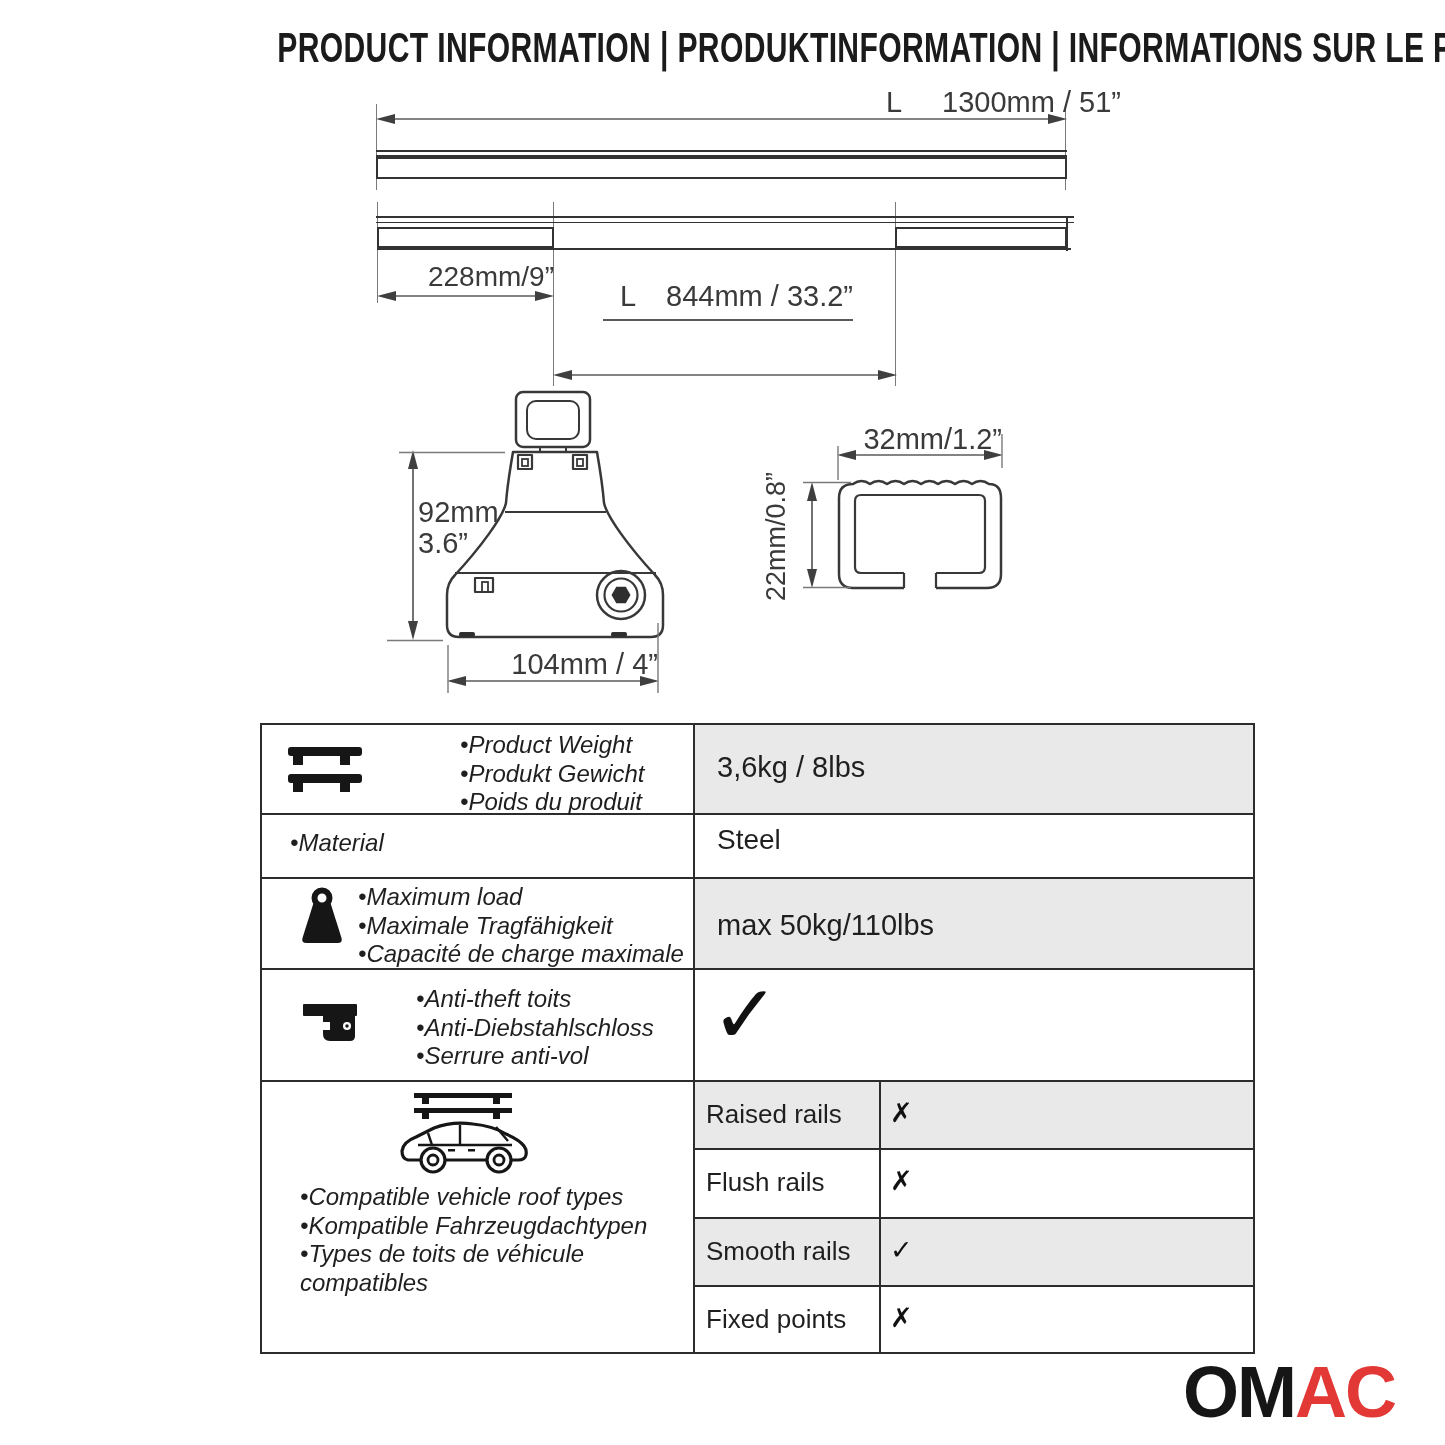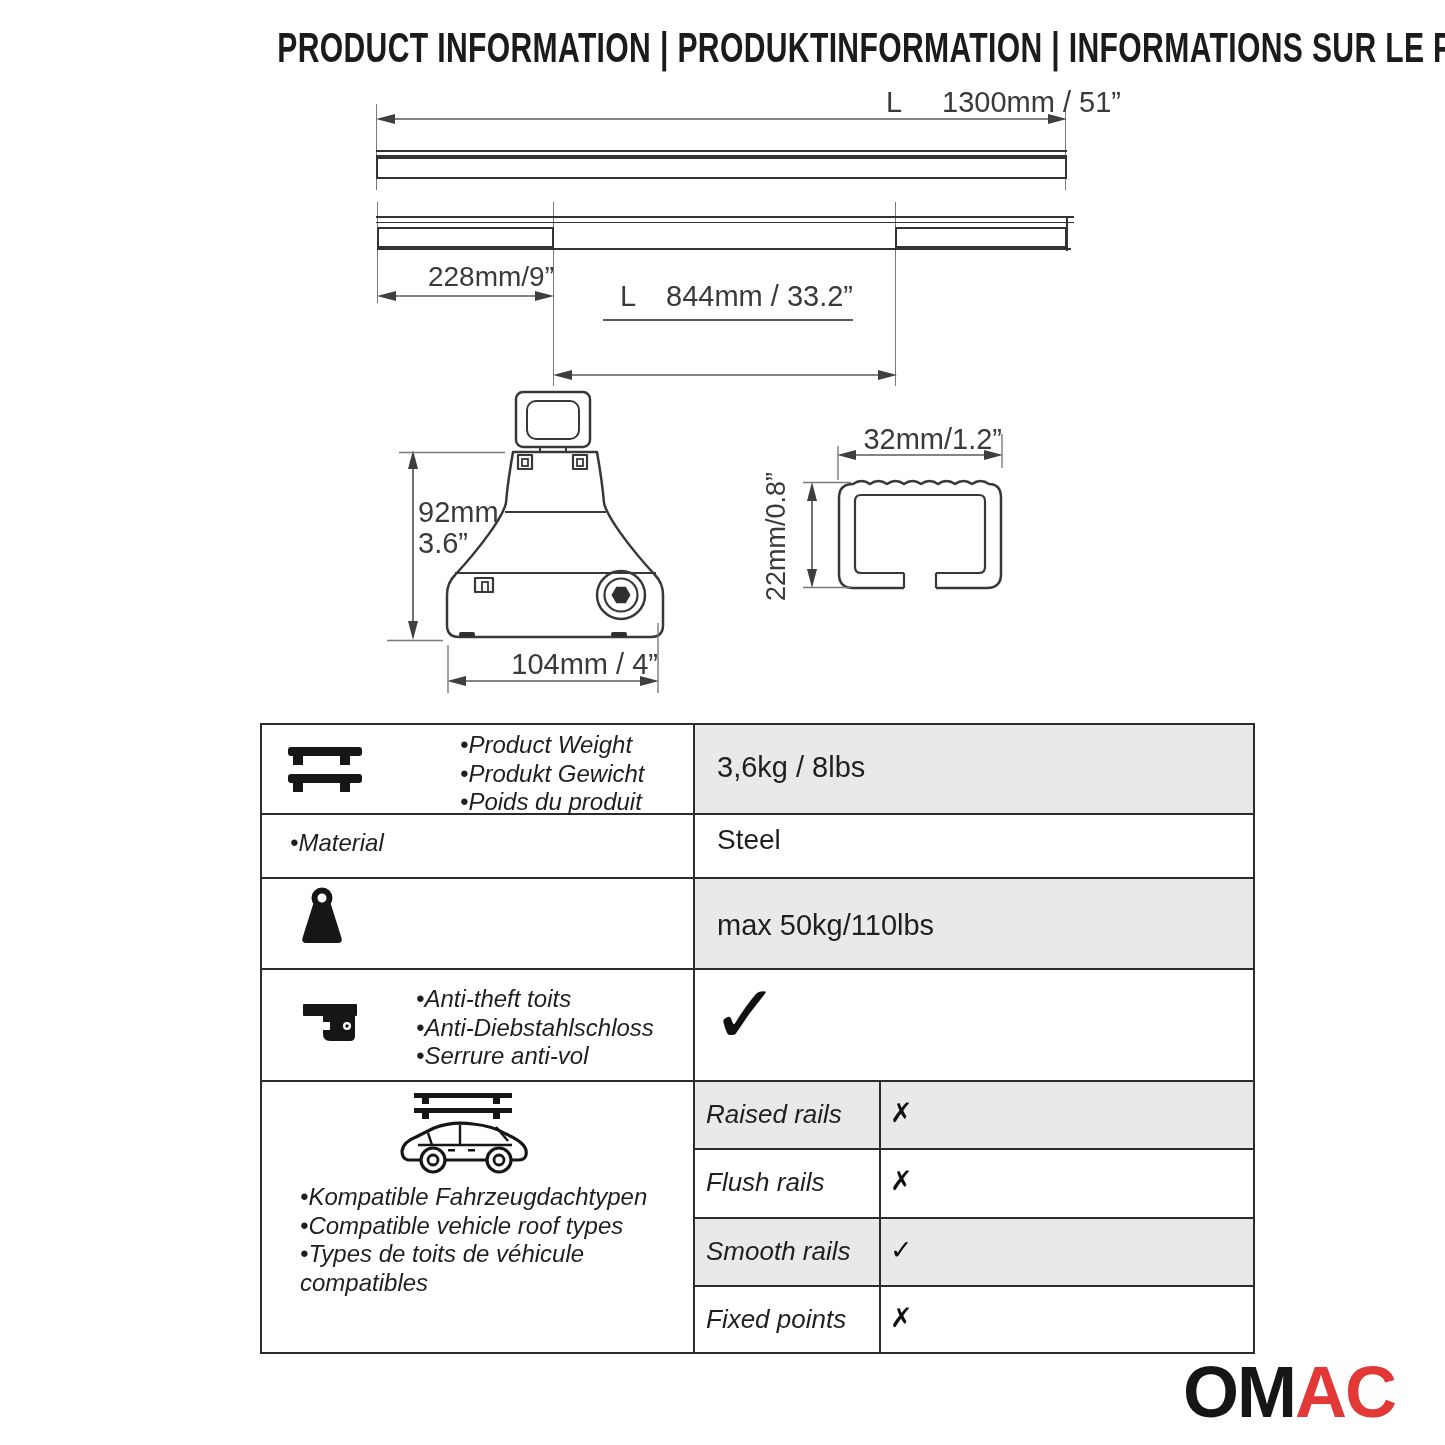--- a/index.html
+++ b/index.html
@@ -33,21 +33,21 @@
   .tbl{position:absolute;left:260px;top:723px;width:995px;height:631px;
        border:2.5px solid #2c2c2c;box-sizing:border-box;}
   .cellgray{position:absolute;background:#e9e9e9;}
   .tdivh{position:absolute;left:0;right:0;height:2px;background:#2c2c2c;}
   .tdivh.sub{left:431px;height:1.8px;}
   .tdivv{position:absolute;top:0;bottom:0;width:2px;background:#2c2c2c;}
   .lblblock{position:absolute;font-size:24px;line-height:28.5px;color:#1f1f1f;white-space:nowrap;font-style:italic;}
   .val{position:absolute;font-size:29px;color:#1f1f1f;white-space:nowrap;text-align:right;}
   .bigcheck{position:absolute;font-size:82px;line-height:1;color:#111;
             font-family:"DejaVu Sans",sans-serif;}
-  .optlbl{position:absolute;font-size:26px;color:#1f1f1f;white-space:nowrap;font-style:italic;}
+  .optlbl{position:absolute;font-size:26px;color:#1f1f1f;white-space:nowrap;}
   .optval{position:absolute;font-size:27px;color:#111;font-family:"DejaVu Sans",sans-serif;}
   
   .logo{position:absolute;left:1183px;top:1356px;font-family:Liberation Sans, sans-serif;
         font-weight:bold;font-size:72px;letter-spacing:-2px;line-height:1;white-space:nowrap;}
   .logo .lb{color:#161616;}
   .logo .lr{color:#e23936;}
 </style>
 </head>
 <body>
 
@@ -192,20 +192,25 @@
 
     <div class="lblblock" style="left:28px;top:104px">
       <div>•Material</div>
     </div>
     <div class="val" style="left:455px;top:99px;font-size:28px">Steel</div>
 
     <svg class="dimsvg" style="left:38px;top:162px" width="44" height="58" viewBox="0 0 44 58">
       <circle cx="22" cy="11" r="7.5" fill="none" stroke="#161616" stroke-width="6"></circle>
       <path d="M13.5,16 L30.5,16 L41.5,51 Q43,56 37.5,56 L6.5,56 Q1,56 2.5,51 Z" fill="#161616"></path>
     </svg>
+    <div class="lblblock" style="left:96px;top:158px">
+      <div>•Maximum load</div>
+      <div>•Maximale Tragfähigkeit</div>
+      <div>•Capacité de charge maximale</div>
+    </div>
     <div class="val" style="left:455px;top:184px">max 50kg/110lbs</div>
 
     <svg class="dimsvg" style="left:40px;top:272px" width="56" height="46" viewBox="0 0 56 46">
       <rect x="1" y="7" width="54" height="12" rx="1" fill="#161616"></rect>
       <path d="M21,19 L53,19 L53,39 Q53,44 48,44 L28,44 Q21,44 21,37 L21,33 L28,33 L28,25 L21,25 Z" fill="#161616"></path>
       <circle cx="45" cy="29" r="4" fill="#ffffff"></circle>
       <circle cx="45" cy="29" r="1.7" fill="#161616"></circle>
     </svg>
     <div class="lblblock" style="left:154px;top:260px">
       <div>•Anti-theft toits</div>
@@ -224,22 +229,22 @@
       <path d="M10,69 Q4,68 4,60 Q5,51 18,46 L36,37 Q54,30 75,33 Q95,35 108,43 Q122,49 126,55 Q129,59 128,64 Q127,69 120,69 Z" fill="#ffffff" stroke="#161616" stroke-width="3.2" stroke-linejoin="round"></path>
       <path d="M98,36 L110,50 M30,42 L34,54 M62,34 V54 M20,54 H114" fill="none" stroke="#161616" stroke-width="2.4"></path>
       <rect x="50" y="58" width="7" height="2.5" fill="#161616"></rect>
       <rect x="70" y="58" width="7" height="2.5" fill="#161616"></rect>
       <circle cx="35" cy="69" r="12" fill="#ffffff" stroke="#161616" stroke-width="3.2"></circle>
       <circle cx="35" cy="69" r="5" fill="none" stroke="#161616" stroke-width="2.8"></circle>
       <circle cx="101" cy="69" r="12" fill="#ffffff" stroke="#161616" stroke-width="3.2"></circle>
       <circle cx="101" cy="69" r="5" fill="none" stroke="#161616" stroke-width="2.8"></circle>
     </svg>
     <div class="lblblock" style="left:38px;top:458px">
+      <div>•Compatible vehicle roof types</div>
       <div>•Kompatible Fahrzeugdachtypen</div>
-      <div>•Compatible vehicle roof types</div>
       <div>•Types de toits de véhicule</div>
       <div>compatibles</div>
     </div>
     <div class="optlbl" style="left:444px;top:374px">Raised rails</div>
     <div class="optval" style="left:628px;top:372px">✗</div>
     <div class="optlbl" style="left:444px;top:442px">Flush rails</div>
     <div class="optval" style="left:628px;top:440px">✗</div>
     <div class="optlbl" style="left:444px;top:511px">Smooth rails</div>
     <div class="optval" style="left:628px;top:509px">✓</div>
     <div class="optlbl" style="left:444px;top:579px">Fixed points</div>

